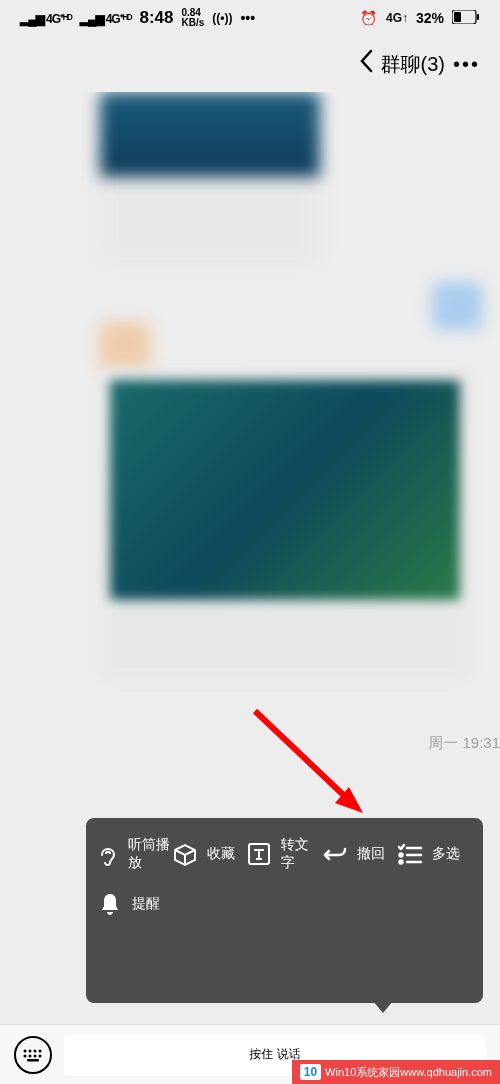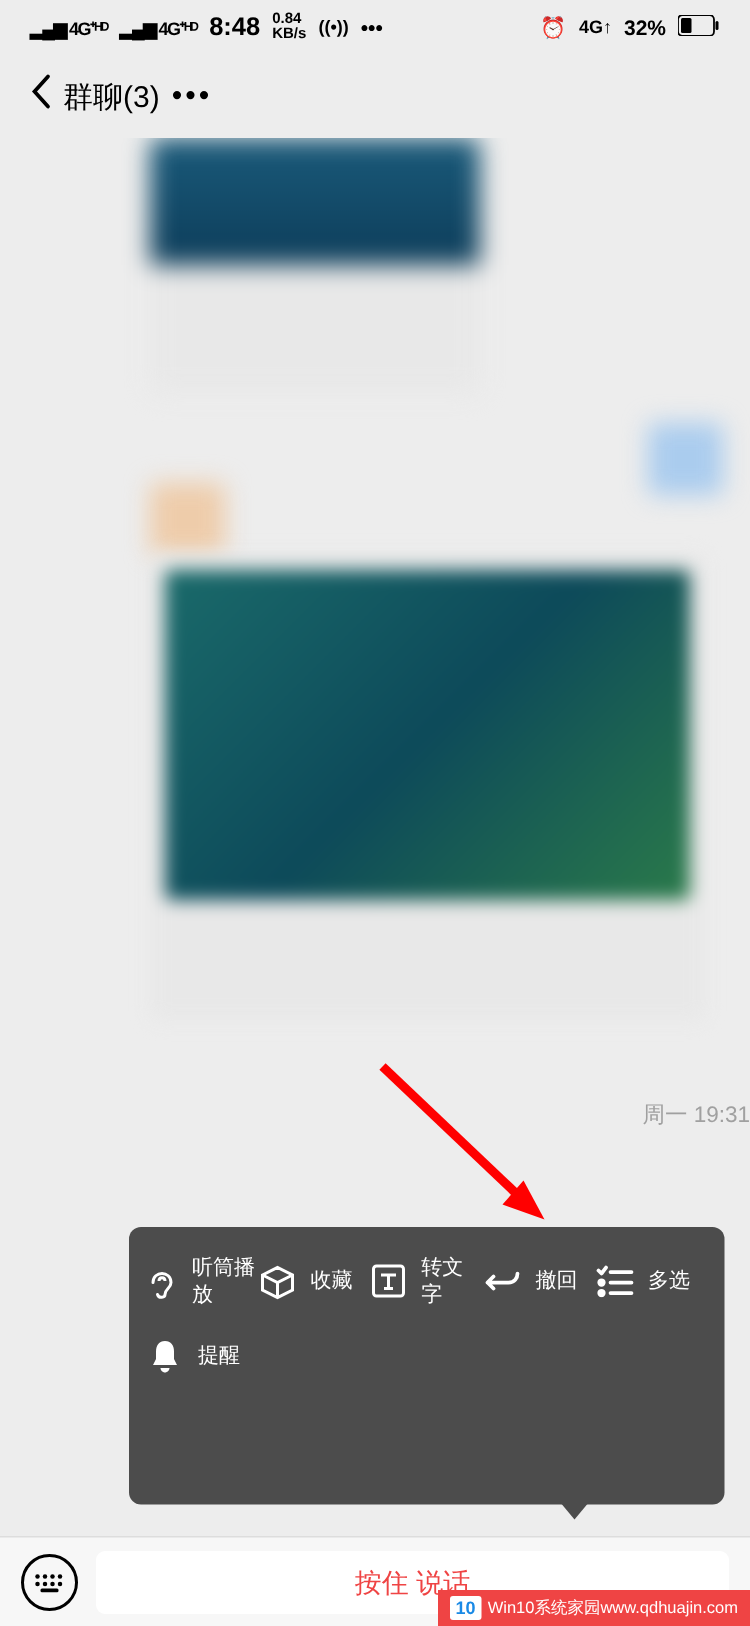--- a/index.html
+++ b/index.html
@@ -1,40 +1,40 @@
 <!DOCTYPE html>
 <html><head>
 <meta charset="utf-8">
 <style>
 *{margin:0;padding:0;box-sizing:border-box;font-family:-apple-system,"PingFang SC",sans-serif}
 body{width:500px;height:1084px;background:#ededed;position:relative;overflow:hidden}
 .status-bar{height:36px;display:flex;align-items:center;justify-content:space-between;padding:0 20px;font-size:14px;font-weight:600;color:#000}
 .status-left,.status-right{display:flex;align-items:center;gap:8px}
 .sig{font-size:12px;letter-spacing:-1px}
 .sig-ico{display:inline-block;margin-right:2px}
-.nav{height:56px;display:flex;align-items:center;justify-content:flex-start;padding:0 12px}
+.nav{height:56px;display:flex;align-items:center;justify-content:flex-end;padding:0 12px}
 .back{font-size:26px;color:#000;padding:8px}
 .title{font-size:20px;font-weight:500;color:#000}
 .more{font-size:20px;letter-spacing:2px;padding:8px;color:#000}
 .chat{position:relative;height:calc(100% - 36px - 56px - 60px);overflow:hidden}
 .blur-msg{position:absolute;filter:blur(8px)}
 .m1{left:100px;top:0;width:220px;height:170px;background:linear-gradient(180deg,#1a5a7a 0%,#0d3d5a 50%,#e8e8e8 50%,#e8e8e8 100%);border-radius:6px}
 .m2{right:18px;top:190px;width:50px;height:48px;background:#aaccee;border-radius:4px}
 .m3{left:100px;top:230px;width:50px;height:48px;background:#eeccaa;border-radius:4px}
 .img-msg{position:absolute;left:100px;top:278px;width:370px;height:310px;background:#e8e8e8;border-radius:6px;filter:blur(6px);overflow:hidden}
 .img-inner{margin:10px;height:220px;background:linear-gradient(135deg,#1a6a6a,#0d4a5a,#2a7a4a);border-radius:4px}
 .timestamp{position:absolute;top:642px;width:100%;text-align:right;font-size:15px;color:#a0a0a0}
 .arrow{position:absolute;top:609px;left:245px;width:130px;height:120px;pointer-events:none;z-index:5}
 .ctx-menu{position:absolute;top:726px;left:86px;width:397px;height:185px;background:#4c4c4c;border-radius:8px;padding:18px 10px;z-index:10;display:flex;flex-wrap:wrap;align-content:flex-start}
 .ctx-item{width:75px;display:flex;flex-direction:row;align-items:center;gap:8px;color:#fff;font-size:14px;cursor:pointer}
 .ctx-ico{width:28px;height:28px;display:flex;align-items:center;justify-content:center}
 .ctx-menu::after{content:'';position:absolute;bottom:-10px;right:90px;border-left:10px solid transparent;border-right:10px solid transparent;border-top:12px solid #4c4c4c}
 .input-bar{position:absolute;bottom:0;left:0;right:0;height:60px;background:#f7f7f7;border-top:1px solid #ddd;display:flex;align-items:center;padding:0 14px;gap:12px}
 .kb-btn{width:38px;height:38px;border:2px solid #000;border-radius:50%;display:flex;align-items:center;justify-content:center;font-size:14px}
-.voice-btn{flex:1;height:42px;background:#fff;border-radius:6px;display:flex;align-items:center;justify-content:center;font-size:18px;color:#ef4444}
+.voice-btn{flex:1;height:42px;background:#fff;border-radius:6px;display:flex;align-items:center;justify-content:center;font-size:12px;color:#000000}
 .watermark{position:absolute;bottom:0;right:0;background:#ef4444;color:#fff;font-size:11px;padding:4px 8px;z-index:50;display:flex;align-items:center;gap:4px}
 .wm-logo{background:#fff;color:#1a8ae6;font-weight:bold;padding:1px 4px;border-radius:2px;font-size:12px}
 .wm-txt{display:flex;flex-direction:row;line-height:1.1}
 </style>
 </head>
 <body>
 
 <div class="status-bar">
   <div class="status-left">
     <span class="sig"><span class="sig-ico">▂▄▆</span><span>4G⁺ᴴᴰ</span></span>

